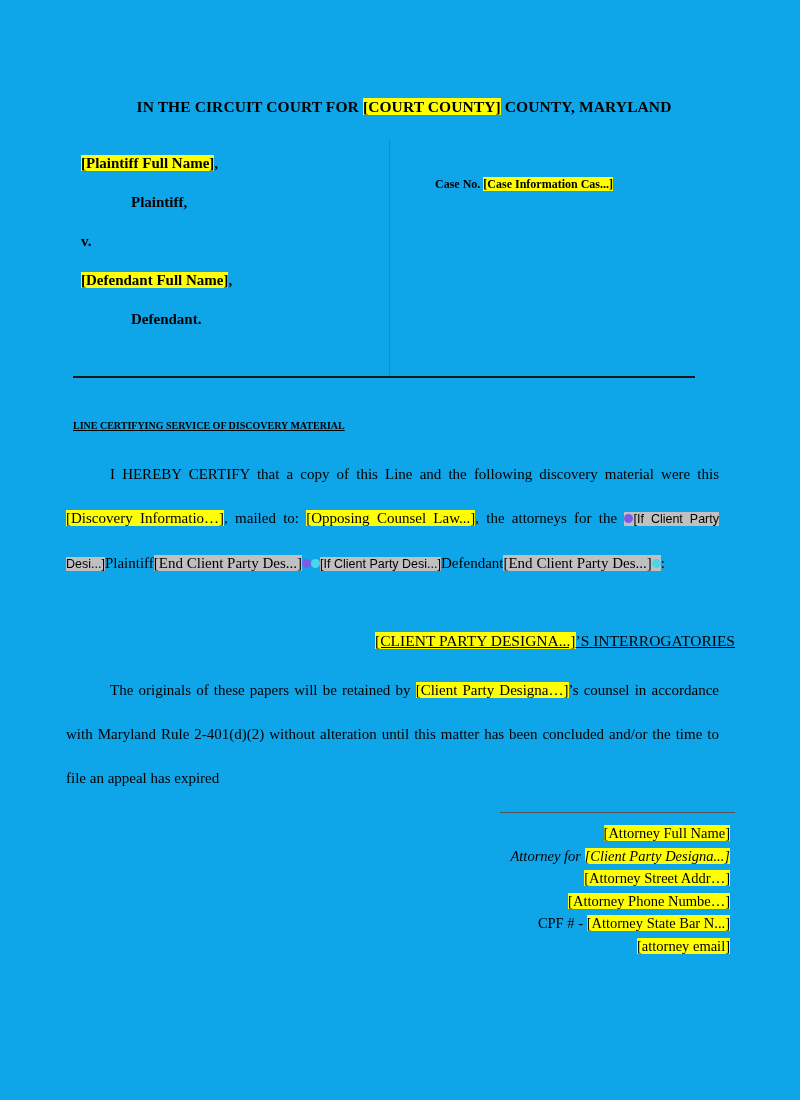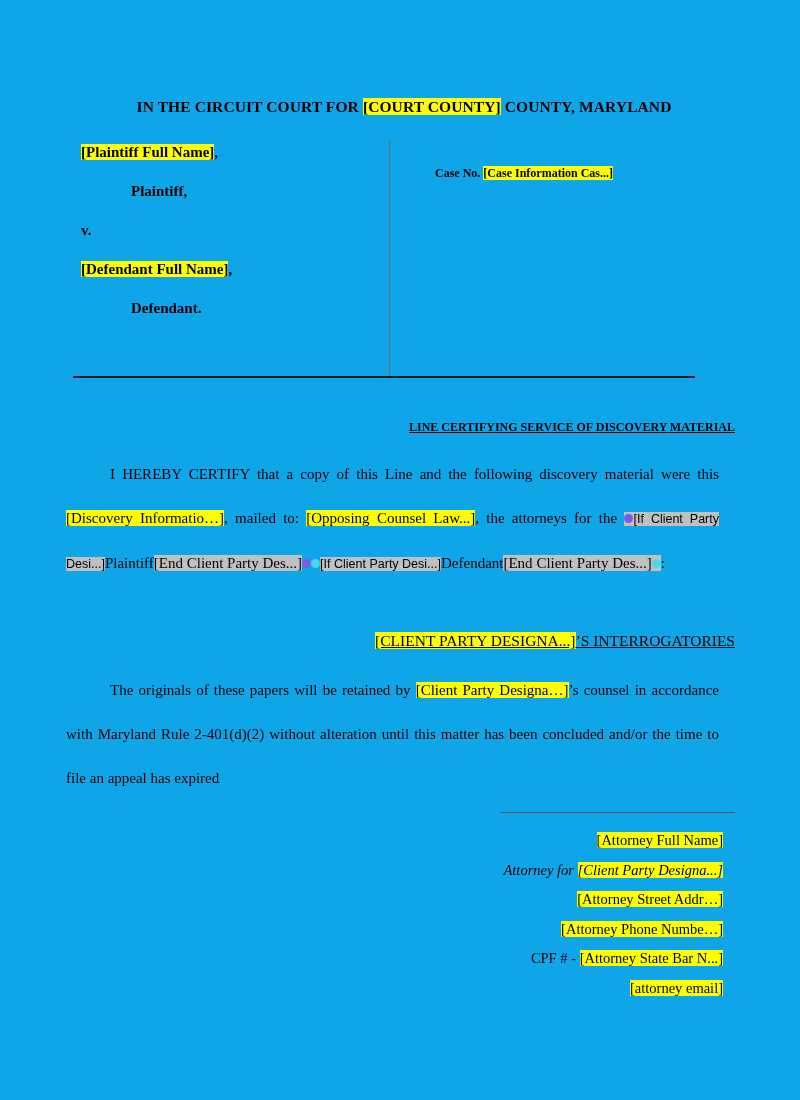--- a/index.html
+++ b/index.html
@@ -86,41 +86,41 @@
     font-weight: bold;
   }
   .caption-right {
     position: absolute;
     left: 330px;
     top: 0;
     width: 330px;
     font-size: 12px;
     font-weight: bold;
   }
-  .cap-line      { margin: 4px 0 22px 0; }
+  .cap-line      { margin: 15px 0 22px 0; }
   .cap-line.indent { padding-left: 50px; }
 
   .rule-main {
     position: absolute;
     left: 73px;
     top: 376px;
     width: 622px;
     height: 0;
     border-top: 2.5px solid #1a1a1a;
   }
 
   
   .section-head {
     position: absolute;
     left: 73px;
     top: 420px;
     width: 662px;
-    text-align: right;
-    font-weight: bold;
-    font-size: 12px;
+    text-align: left;
+    font-weight: bold;
+    font-size: 10px;
     text-decoration: underline;
   }
 
   .body-block {
     position: absolute;
     left: 66px;
     width: 653px;
     font-size: 15px;
     line-height: 44px;
     text-align: justify;
@@ -152,21 +152,21 @@
   }
   .sig-block {
     position: absolute;
     left: 395px;
     top: 820px;
     width: 340px;
     text-align: right;
     font-size: 14.5px;
     line-height: 17.6px;
   }
-  .sig-block div { margin: 12px; }
+  .sig-block div { margin: 5px; }
 </style>
 </head>
 <body>
 
 <div class="page">
 
   <div class="doc-title"><span>IN THE CIRCUIT COURT FOR </span><span class="hl">[COURT COUNTY]</span><span> COUNTY, MARYLAND</span></div>
 
   <div class="caption">
     <div class="caption-vline"></div>

